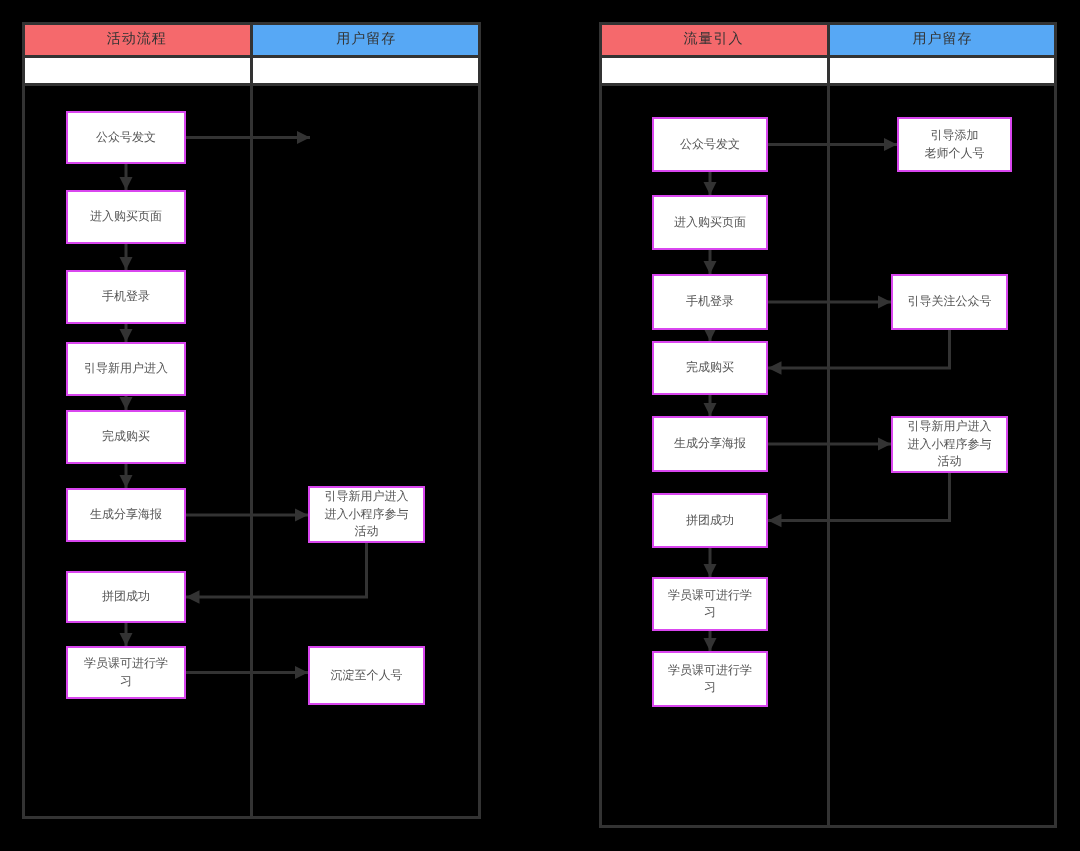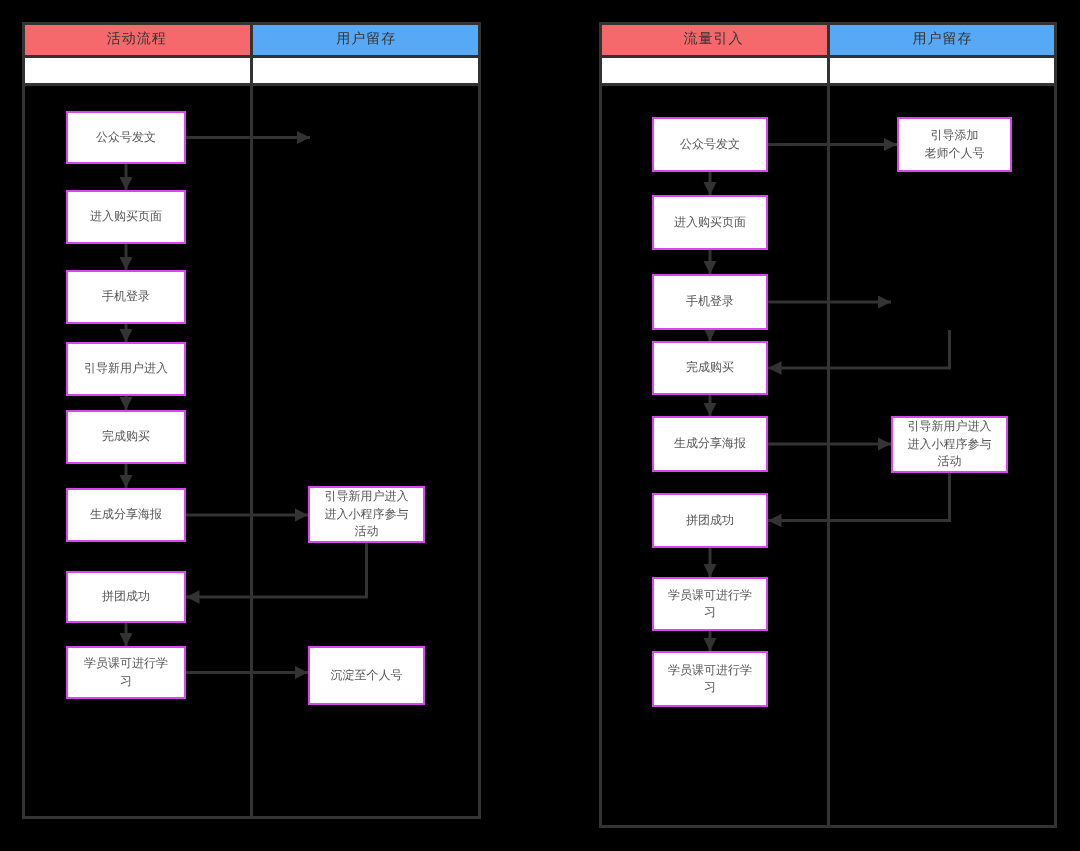--- a/index.html
+++ b/index.html
@@ -168,19 +168,20 @@
         <div class="flow-node" style="left: 53px; top: 252px; width: 116px; height: 56px;">手机登录</div>
         <div class="flow-node" style="left: 53px; top: 319px; width: 116px; height: 54px;">完成购买</div>
         <div class="flow-node" style="left: 53px; top: 394px; width: 116px; height: 56px;">生成分享海报</div>
         <div class="flow-node" style="left: 53px; top: 471px; width: 116px; height: 55px;">拼团成功</div>
         <div class="flow-node" style="left: 53px; top: 555px; width: 116px; height: 54px;">学员课可进行学
 习</div>
         <div class="flow-node" style="left: 53px; top: 629px; width: 116px; height: 56px;">学员课可进行学
 习</div>
         <div class="flow-node" style="left: 298px; top: 95px; width: 115px; height: 55px;">引导添加
 老师个人号</div>
+        <div class="flow-node" style="left: 292px; top: 252px; width: 117px; height: 56px;">引导关注公众号</div>
         <div class="flow-node" style="left: 292px; top: 394px; width: 117px; height: 57px;">引导新用户进入
 进入小程序参与
 活动</div>
       </div>
   </section>
 
 </div>
 
 </body></html>

